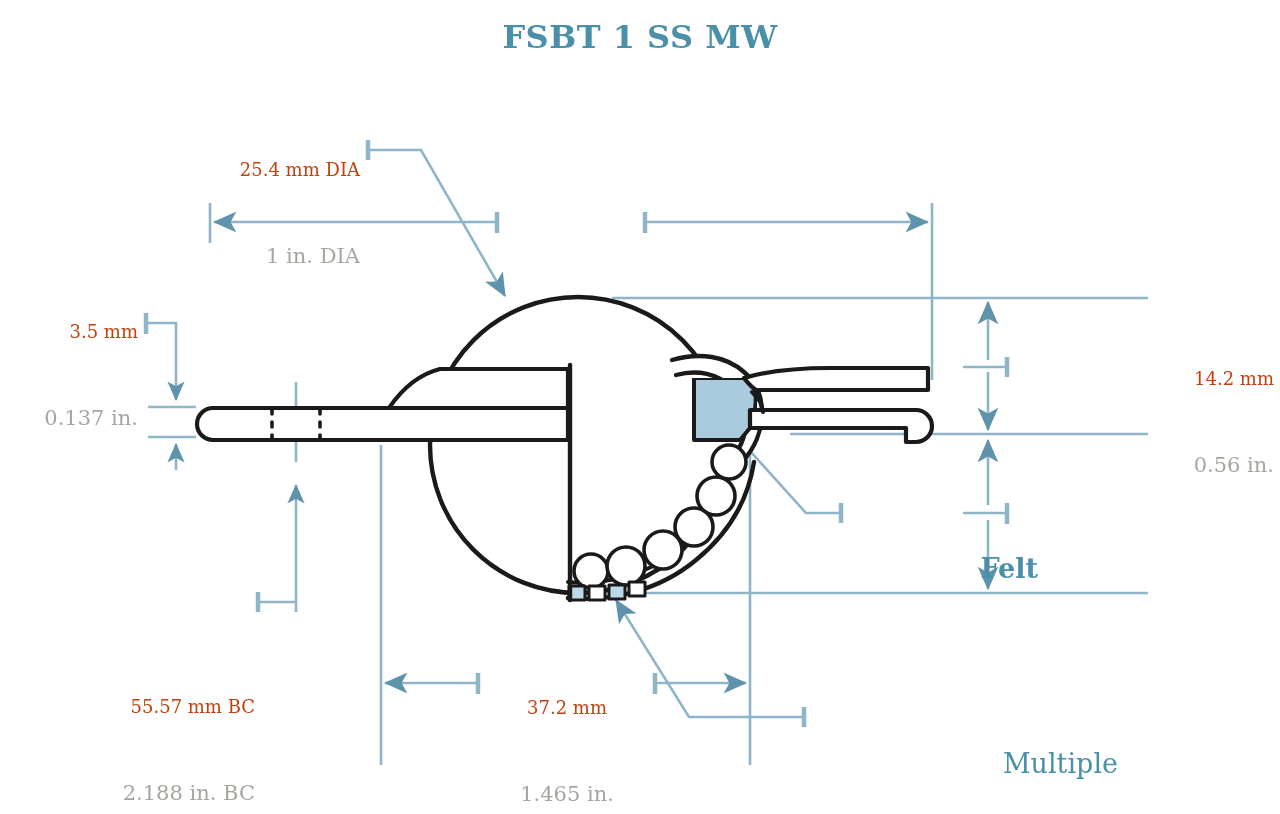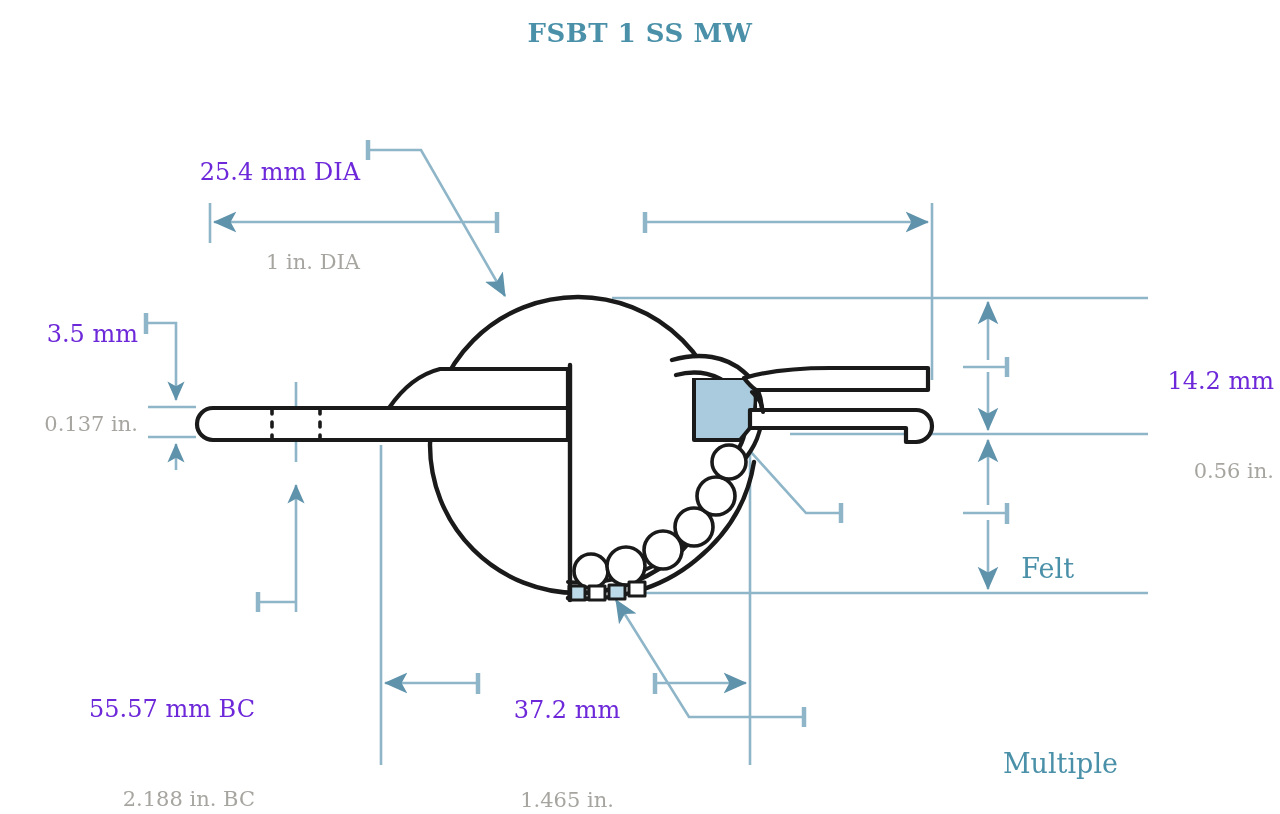--- a/index.html
+++ b/index.html
@@ -27,34 +27,34 @@
     height: 814px;
   }
   .title {
     position: absolute;
     left: 0;
     top: 18px;
     width: 1280px;
     text-align: center;
     font-family: "DejaVu Serif", "Liberation Serif", serif;
     font-weight: bold;
-    font-size: 26px;
+    font-size: 32px;
     letter-spacing: 0.5px;
     color: #4a90a8;
     white-space: pre;
   }
   .lbl {
     position: absolute;
     font-family: "DejaVu Serif", "Liberation Serif", serif;
     white-space: pre;
     line-height: 1.06;
   }
   .mm {
-    color: #6d28d9;
-    font-size: 24px;
+    color: #c2410c;
+    font-size: 18px;
   }
   .inch {
     color: #a7a5a0;
     font-size: 21px;
     margin-top: 32px;
   }
   .note {
     color: #4a90a8;
     font-size: 27px;
     line-height: 1.28;
@@ -233,21 +233,21 @@
     <div class="mm">3.5 mm</div>
     <div class="inch">0.137 in.</div>
   </div>
 
   <div class="lbl ta-l" style="left:1024px; top:335px; width:250px;">
     <div class="mm">14.2 mm</div>
     <div class="inch">0.56 in.</div>
   </div>
 
 
-  <div class="lbl ta-l note" style="left:894px; top:483px; width:180px;">
+  <div class="lbl ta-l note" style="left:858px; top:483px; width:180px;font-weight:bold;">
     <div>Felt</div>
   </div>
 
 
   <div class="lbl ta-r" style="left:0px; top:663px; width:255px;">
     <div class="mm">55.57 mm BC</div>
     <div class="inch">2.188 in. BC</div>
   </div>
 
   <div class="lbl ta-c" style="left:456px; top:664px; width:222px;">

